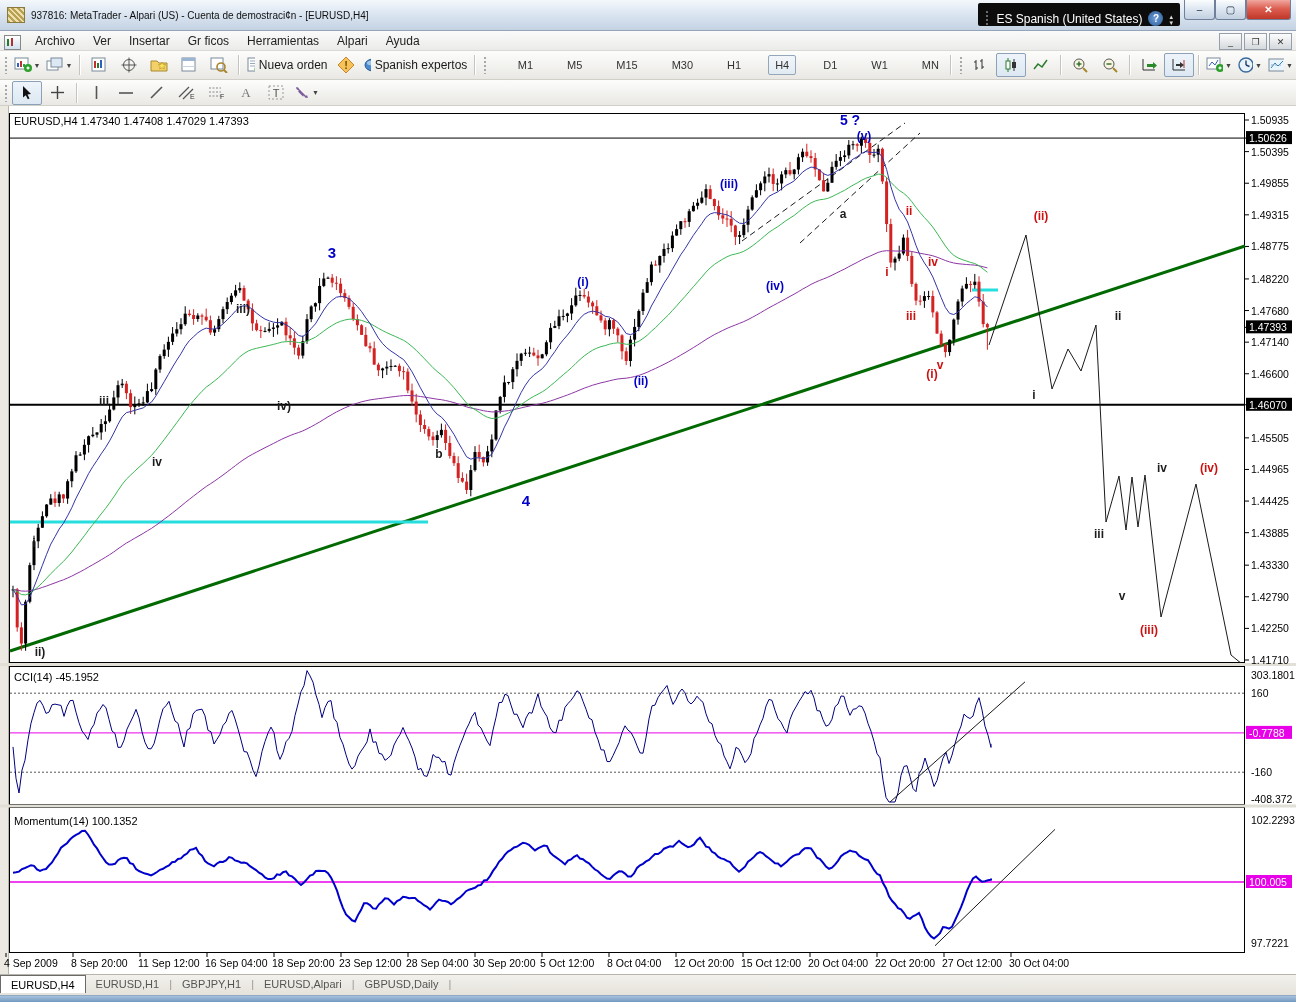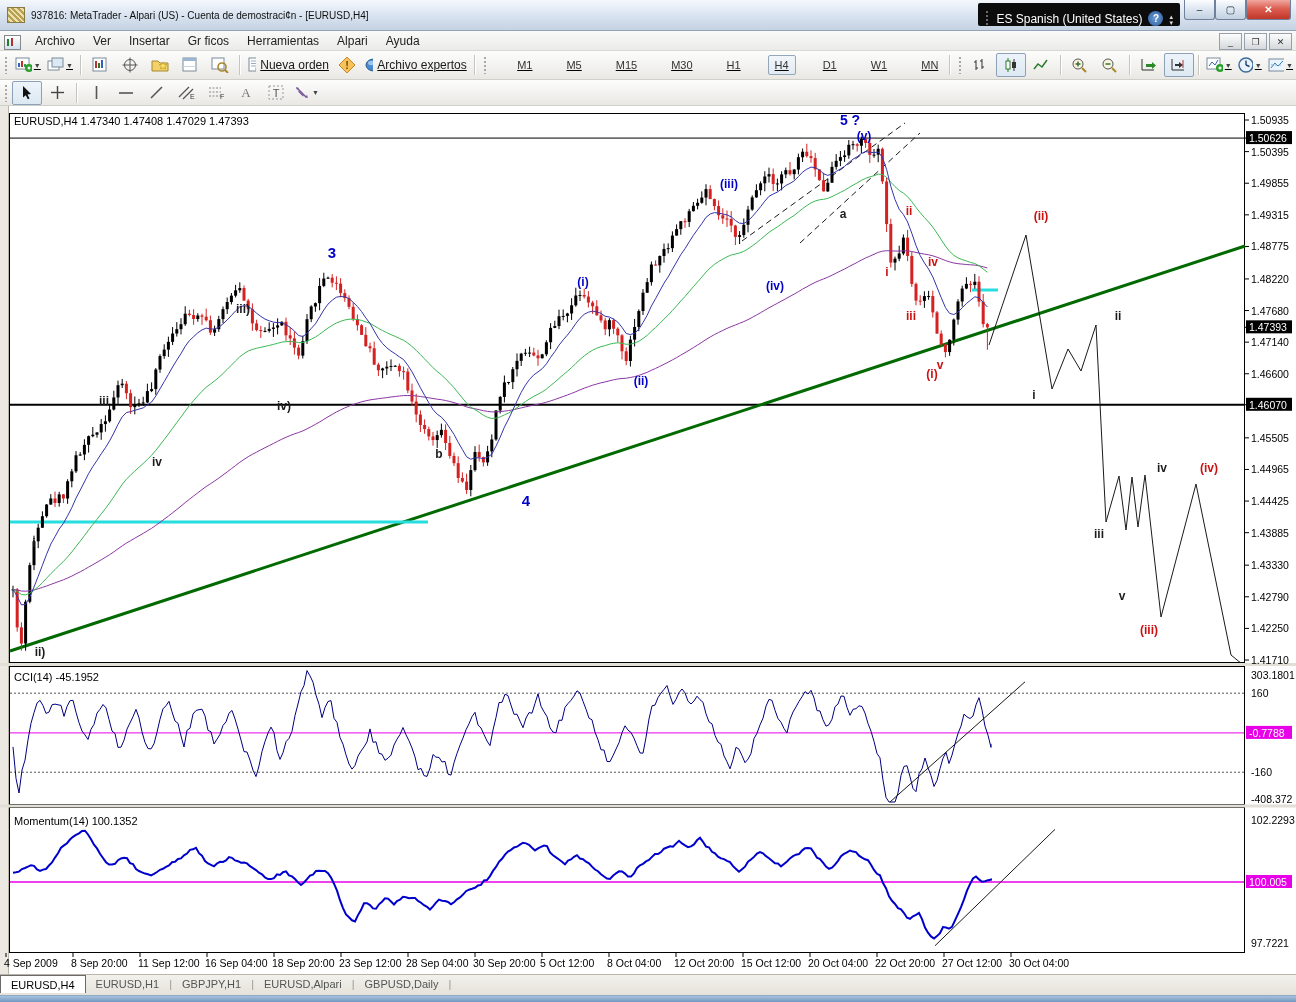--- a/index.html
+++ b/index.html
@@ -19,21 +19,21 @@
   
   .menubar{height:19px;background:linear-gradient(#fafafa,#ebebe9);display:flex;align-items:flex-end;border-bottom:1px solid #d8d8d4;position:relative;}
   .mdi-icon{width:15px;height:13px;margin:0 5px 0 4px;border:1px solid #888;background:linear-gradient(#fff,#cfe0ef);position:relative;}
   .mdi-icon:before{content:"";position:absolute;left:2px;top:3px;width:2px;height:7px;background:#2a7a2a;}
   .mdi-icon:after{content:"";position:absolute;left:6px;top:2px;width:2px;height:8px;background:#b03030;}
   .menu-item{font-size:12px;color:#222;padding:2px 9px;cursor:default;}
   .mdibtns{position:absolute;right:4px;top:2px;display:flex;gap:2px;}
   .mbtn{width:21px;height:15px;border:1px solid #96a0ac;background:linear-gradient(#fdfdfd,#d4d8dc);font-size:9px;color:#333;display:flex;align-items:center;justify-content:center;}
   
   .toolbar{background:linear-gradient(#fdfdfc,#e9e8e4);display:flex;align-items:center;border-bottom:1px solid #d0cfc8;}
-  .tb1{height:28px;text-decoration:underline;}
+  .tb1{height:28px;}
   .tb2{height:25px;}
   .grip{width:5px;height:18px;margin:0 3px 0 4px;background-image:radial-gradient(#a8a8a8 1px,transparent 1.2px);background-size:4px 4px;}
   .tsep{width:1px;height:20px;background:#c4c4c0;box-shadow:1px 0 0 #fff;margin:0 4px;}
   .tbtn{height:22px;min-width:24px;display:flex;align-items:center;justify-content:center;border:1px solid transparent;border-radius:2px;padding:0 2px;}
   .tbtn.pressed{border:1px solid #8ca0b8;background:linear-gradient(#eef4fa,#dce8f2);}
   .tbtn svg{display:block;}
   .caret{font-size:7px;color:#444;margin-left:2px;}
   .tlabel{font-size:12px;color:#1a1a1a;margin-left:4px;white-space:nowrap;}
   .tf{font-size:11px;color:#333;padding:3px 6px;border:1px solid transparent;border-radius:2px;margin-left:20px;}
   .tf.active{border:1px solid #94a6ba;background:linear-gradient(#f2f6fa,#e2eaf2);}
@@ -162,21 +162,21 @@
           <text x="9" y="13" font-size="11" font-weight="bold" text-anchor="middle" fill="#7a4a00">!</text>
         </svg>
     </div>
     <div class="tbtn">
       <svg width="19" height="16">
           <ellipse cx="9" cy="8" rx="8" ry="6" fill="#4a8ad0" stroke="#2a5a90"></ellipse>
           <ellipse cx="6.5" cy="6" rx="3.5" ry="2.2" fill="#9ec6ea"></ellipse>
           <circle cx="13" cy="11" r="4" fill="#d03a2a" stroke="#8a1a10"></circle>
           <circle cx="13" cy="11" r="1.6" fill="#fff"></circle>
         </svg>
-      <span class="tlabel">Archivo expertos</span>
+      <span class="tlabel">Spanish expertos</span>
     </div>
     <div class="tsep"></div>
     <div class="grip"></div>
     <span class="tf">M1</span>
     <span class="tf">M5</span>
     <span class="tf">M15</span>
     <span class="tf">M30</span>
     <span class="tf">H1</span>
     <span class="tf active">H4</span>
     <span class="tf">D1</span>

